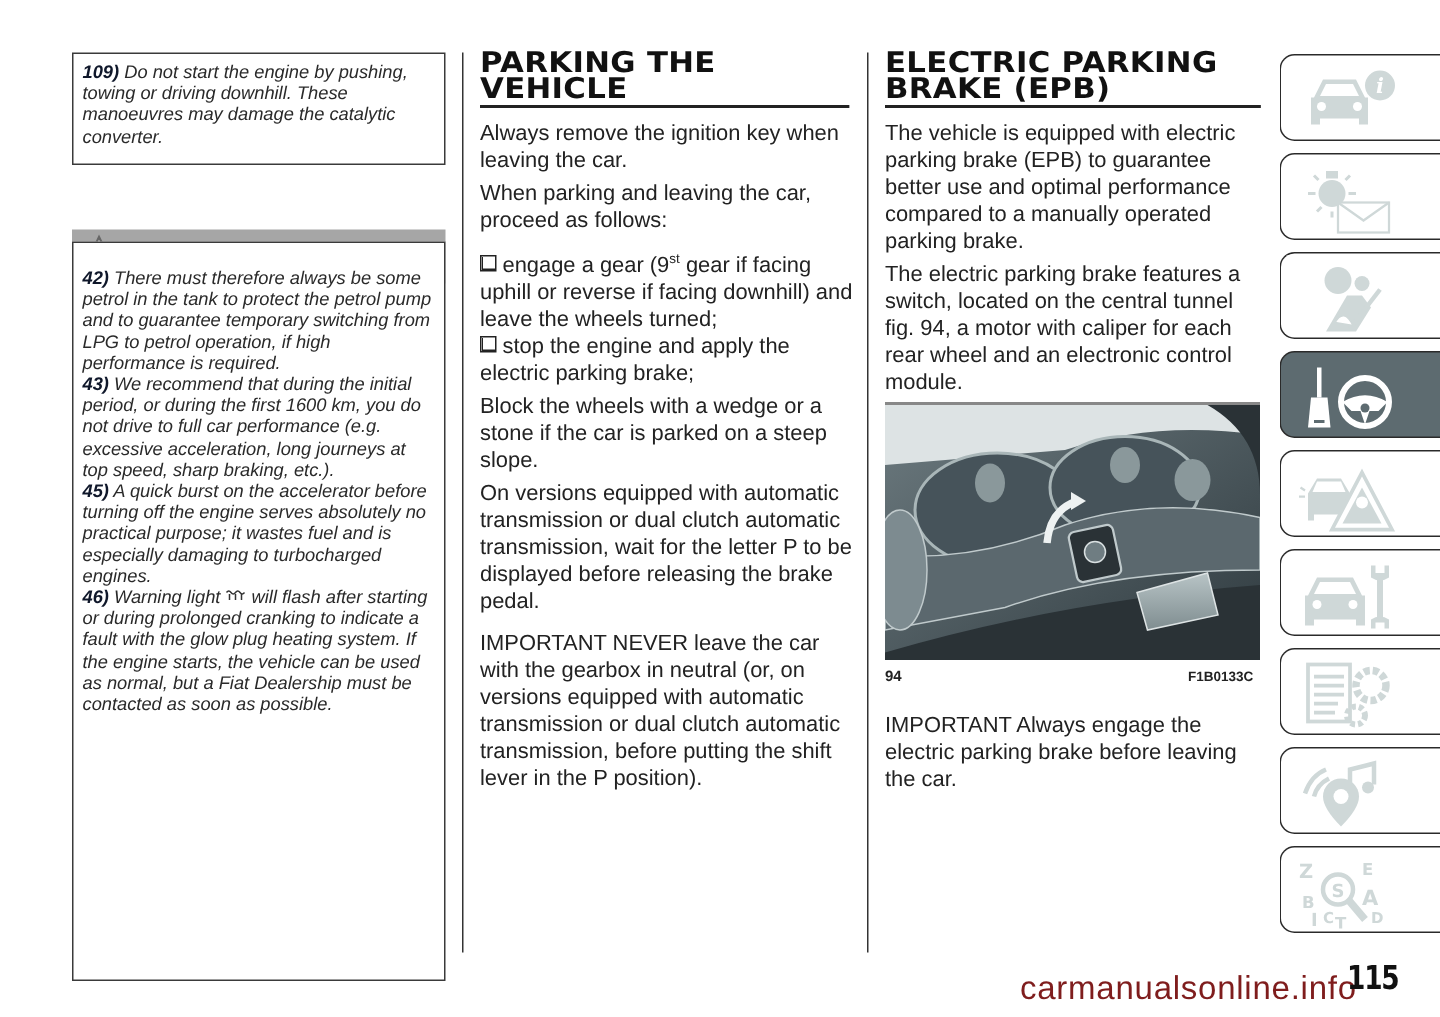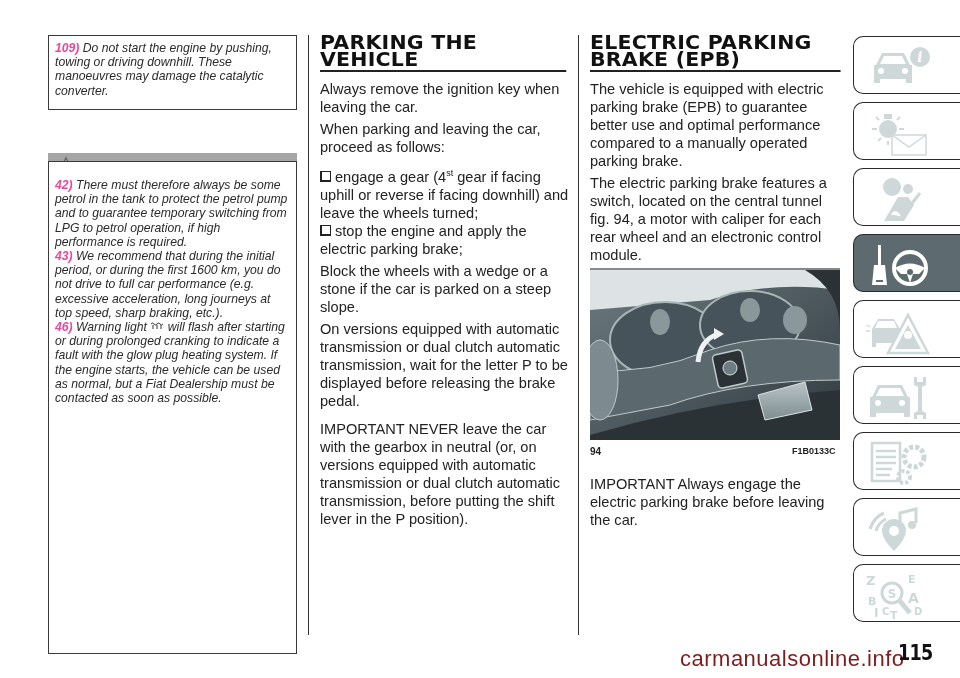--- a/index.html
+++ b/index.html
@@ -7,21 +7,21 @@
     width: 960px; height: 678px; background: #ffffff; position: relative; overflow: hidden;
     font-family: "Liberation Sans", "DejaVu Sans", sans-serif; color: #1a1a1a;
   }
 
   
   .notebox {
     position: absolute; left: 48px; border: 1px solid #3a3a3a; background: #fff;
     padding: 5px 6px 8px 6px; box-sizing: border-box; width: 249px;
     font-style: italic; font-size: 12.2px; line-height: 14.2px; color: #2a2a2a;
   }
-  .notebox b { font-weight: bold; color: #ec4899; }
+  .notebox b { font-weight: bold; color: #0f172a; }
   #box109 { top: 35px; height: 75px; }
   #box42 { top: 161px; height: 493px; padding-top: 16px; }
   .imp-banner {
     position: absolute; left: 48px; top: 117px; width: 249px; height: 36px;
     background: #a6a6a6;
     margin-top: 36px;
   }
   .imp-banner .label {
     position: absolute; left: 0; right: 0; top: 8px; text-align: center;
     color: #fff; font-weight: bold; font-style: italic; font-size: 15px; letter-spacing: 0.3px;
@@ -95,20 +95,21 @@
     <path d="M10 17 L11.5 14 L16.5 14 L18 17 Z" fill="#333"></path>
     <rect x="9.5" y="22" width="2" height="2" fill="#333"></rect>
       <rect x="16.5" y="22" width="2" height="2" fill="#333"></rect>
   </svg>
   <span class="label">IMPORTANT</span>
 </div>
 
 <div class="notebox" id="box42">
   <div><b>42)</b> <span>There must therefore always be some petrol in the tank to protect the petrol pump and to guarantee temporary switching from LPG to petrol operation, if high performance is required.</span></div>
   <div><b>43)</b> <span>We recommend that during the initial period, or during the first 1600 km, you do not drive to full car performance (e.g. excessive acceleration, long journeys at top speed, sharp braking, etc.).</span></div>
+  <div><b>45)</b> <span>A quick burst on the accelerator before turning off the engine serves absolutely no practical purpose; it wastes fuel and is especially damaging to turbocharged engines.</span></div>
   <div><b>46)</b> <span>Warning light</span>
     <svg width="14" height="8" viewBox="0 0 14 8" style="vertical-align:1px">
       <path d="M1 2 Q2.5 0 4 2 Q5.5 4 7 2 Q8.5 0 10 2 Q11.5 4 13 2" fill="none" stroke="#333" stroke-width="1"></path>
       <line x1="3" y1="3" x2="3" y2="7" stroke="#333"></line>
         <line x1="7" y1="3" x2="7" y2="7" stroke="#333"></line>
         <line x1="11" y1="3" x2="11" y2="7" stroke="#333"></line>
     </svg>
     <span>will flash after starting or during prolonged cranking to indicate a fault with the glow plug heating system. If the engine starts, the vehicle can be used as normal, but a Fiat Dealership must be contacted as soon as possible.</span></div>
 </div>
 
@@ -116,21 +117,21 @@
 <div class="vdiv" style="left:578px; top:35px; height:600px;"></div>
 
 <div class="heading" style="left:320px; top:34px; width:228px;">
   <span>PARKING THE</span>
   <span>VEHICLE</span>
 </div>
 
 <div class="body-text" style="left:320px; top:80px; width:250px;">
   <p>Always remove the ignition key when leaving the car.</p>
   <p style="margin-bottom:12px"><span>When parking and leaving the car, proceed as follows:</span></p>
-  <div><span class="bullet-box"></span><span>engage a gear (4</span><sup>st</sup> <span>gear if facing uphill or reverse if facing downhill) and leave the wheels turned;</span></div>
+  <div><span class="bullet-box"></span><span>engage a gear (9</span><sup>st</sup> <span>gear if facing uphill or reverse if facing downhill) and leave the wheels turned;</span></div>
   <div style="margin-bottom:4px"><span class="bullet-box"></span><span>stop the engine and apply the electric parking brake;</span></div>
   <p>Block the wheels with a wedge or a stone if the car is parked on a steep slope.</p>
   <p>On versions equipped with automatic transmission or dual clutch automatic transmission, wait for the letter P to be displayed before releasing the brake pedal.</p>
   <p class="gap">IMPORTANT NEVER leave the car with the gearbox in neutral (or, on versions equipped with automatic transmission or dual clutch automatic transmission, before putting the shift lever in the P position).</p>
 </div>
 
 <div class="heading" style="left:590px; top:34px; width:232px;">
   <span>ELECTRIC PARKING</span>
   <span>BRAKE (EPB)</span>
 </div>

